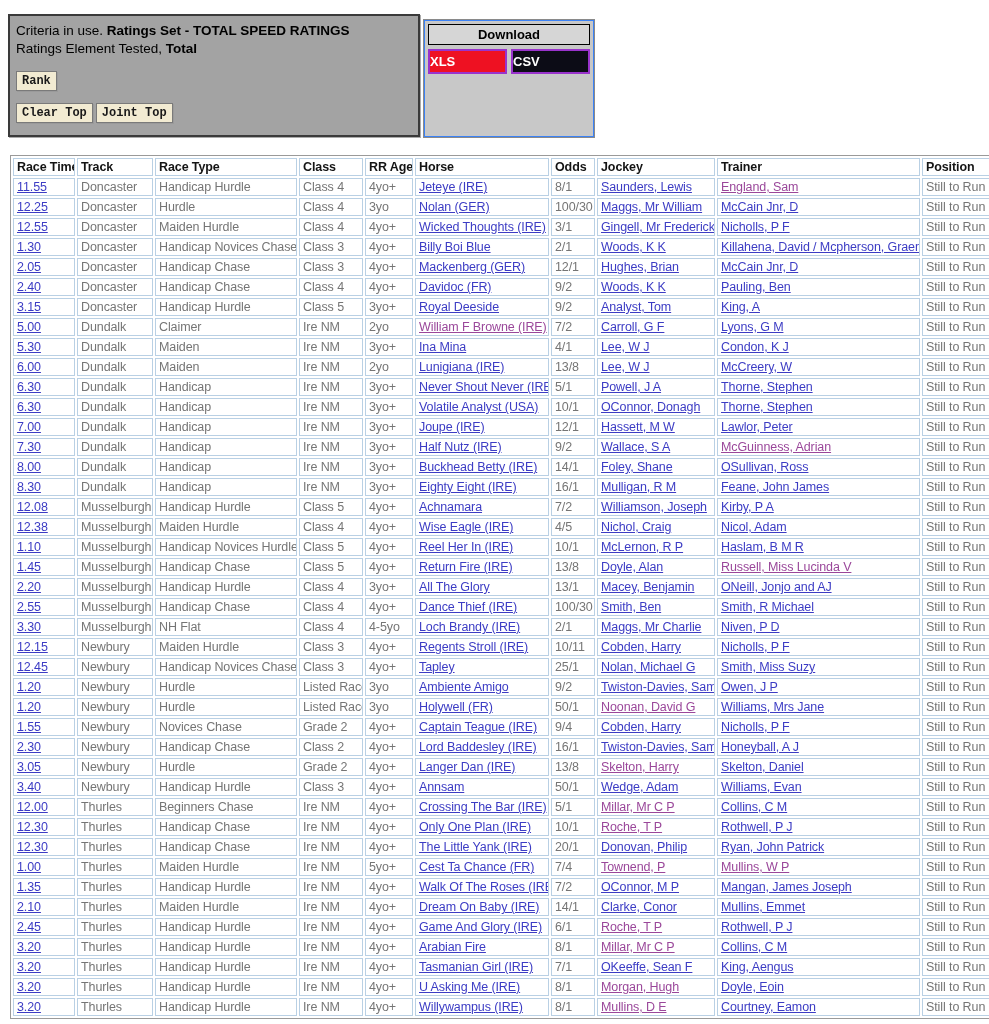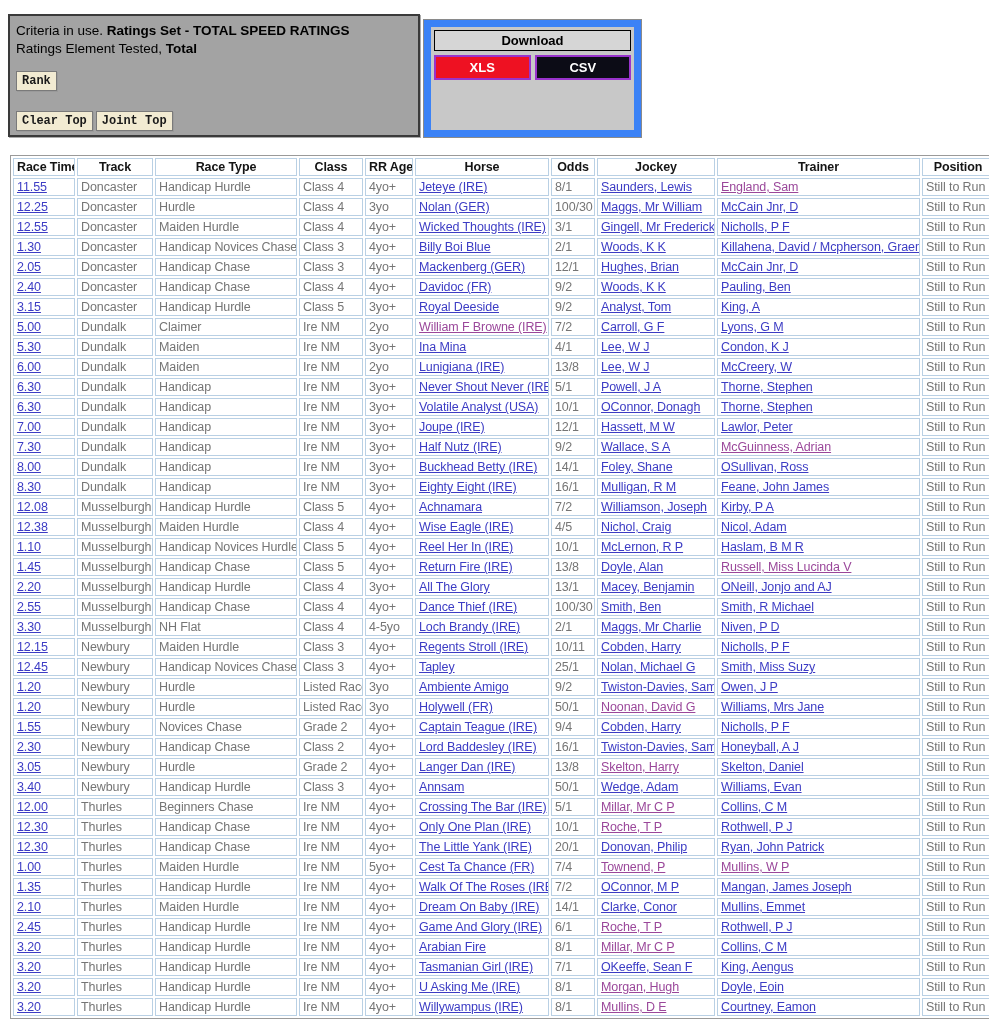--- a/index.html
+++ b/index.html
@@ -15,57 +15,57 @@
   html,body{background:#fff;width:989px}
   body{font-family:"Liberation Sans", sans-serif;color:#000}
 
   
   .top{display:flex;align-items:flex-start;margin:14px 0 0 8px}
   .criteria-box{
     width:412px;height:123px;box-sizing:border-box;
     border:2px solid #3a3a3a;box-shadow:1px 1px 0 #aaa;
     padding:6px 6px 4px 6px;font-size:13.5px;line-height:18px;background:#a3a3a3;
   }
-  .btn-row{margin-top:20px}
+  .btn-row{margin-top:12px}
   .btn-row.rank-row{margin-top:13px}
   button.legacy{
     font-family:Liberation Mono, monospace;
     background:#f2ebd2;border:1px solid #7a7a7a;box-shadow:1px 1px 0 #9a9a9a;
     font-weight:bold;font-size:12px;color:#1a1a1a;padding:2px 5px;margin-right:3px;cursor:pointer;
   }
   .download-box{
-    margin-left:4px;margin-top:6px;width:217px;height:117px;box-sizing:border-box;
-    background:#c8c8c8;border:7px solid #3b82f6;box-shadow:0 0 0 1px #8a8a8a;
+    margin-left:4px;margin-top:6px;width:170px;height:117px;box-sizing:border-box;
+    background:#c8c8c8;border:1px solid #3b82f6;box-shadow:0 0 0 1px #8a8a8a;
     padding:3px;
   }
   .download-title{
     border:1px solid #000;background:#d6d6d6;text-align:center;
     font-weight:bold;font-size:13px;padding:2px 0;color:#000;
   }
   .download-buttons{display:flex;gap:4px;margin-top:4px}
   .dl-btn{
-    flex:1;text-align:center;font-weight:bold;color:#fff;font-size:13px;
+    flex:1;font-weight:bold;color:#fff;font-size:13px;
     padding:3px 0;border:2px solid var(--btnpurple);cursor:pointer;
   }
   .dl-btn.xls{background:var(--xlsred)}
   .dl-btn.csv{background:var(--csvblack)}
 
   
   table.races{
     table-layout:fixed;width:963px;margin:18px 0 0 10px;
     border-collapse:separate;border-spacing:2px;
     border:1px solid #9a9a9a;background:#fff;
     font-size:12.5px;letter-spacing:-0.1px;
   }
   th,td{
     box-sizing:border-box;border:1px solid var(--cellborder);
     padding:1px 3px;height:17px;line-height:14px;
     overflow:hidden;white-space:nowrap;text-align:left;vertical-align:middle;
   }
-  th{font-weight:bold;color:#141414;text-align:center}
+  th{font-weight:bold;color:#141414;text-align:left}
   td{color:var(--bodytext)}
   a.lnk{text-decoration:underline;cursor:pointer}
   a.lnk.blue{color:var(--link)}
   a.lnk.visited{color:var(--visited)}
 </style>
 </head>
 <body>
 
 <div class="top">
   <div class="criteria-box">

